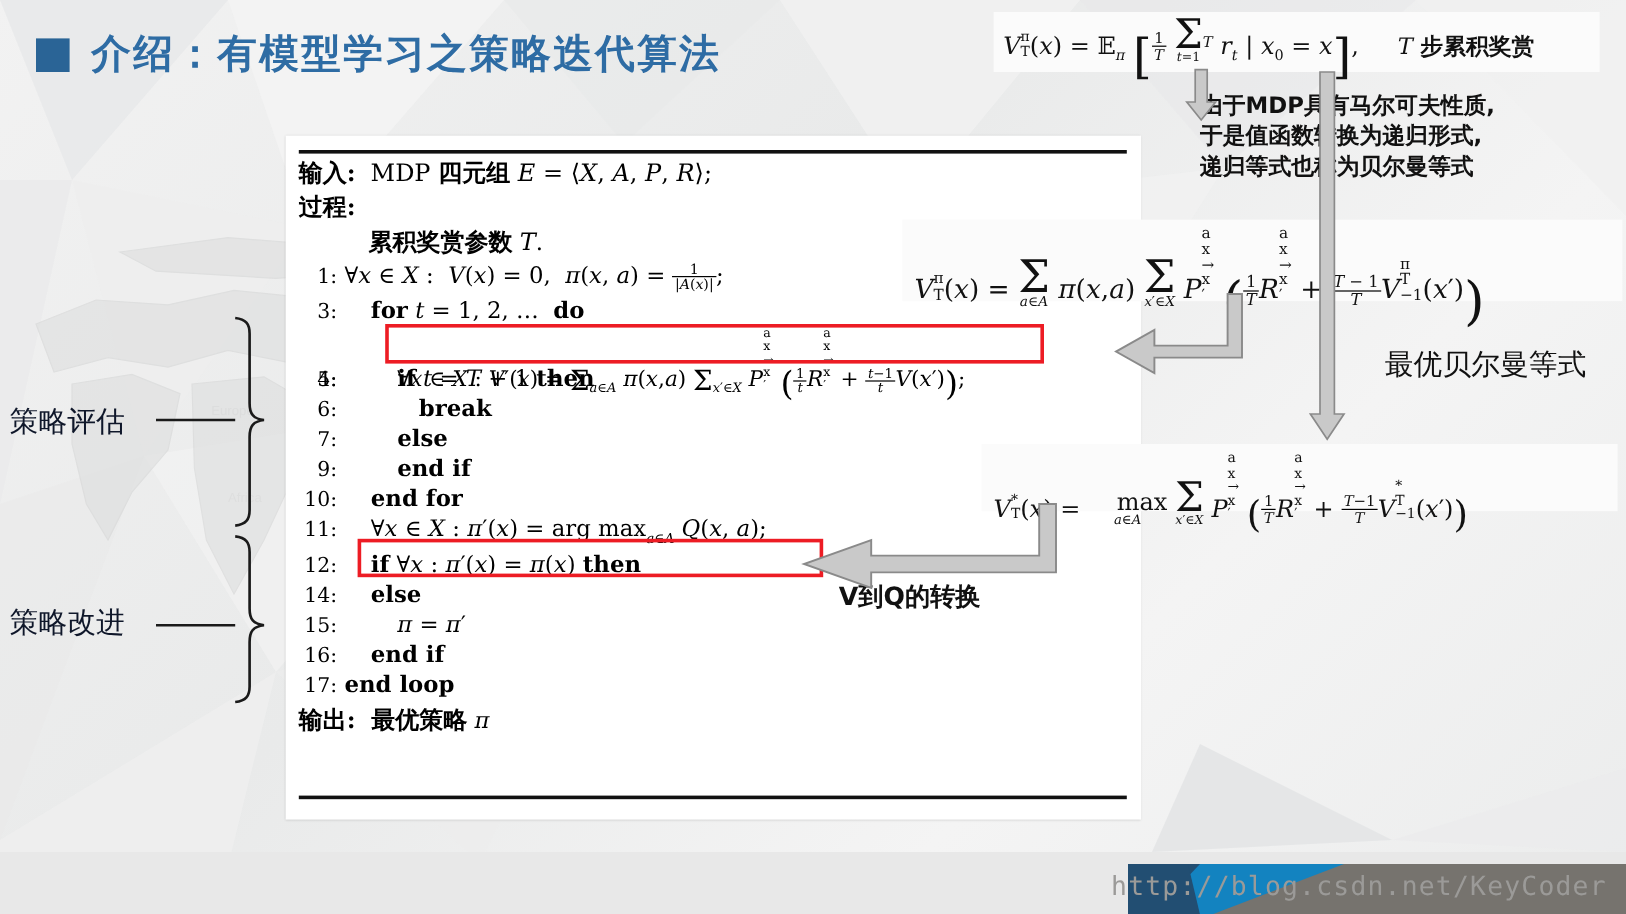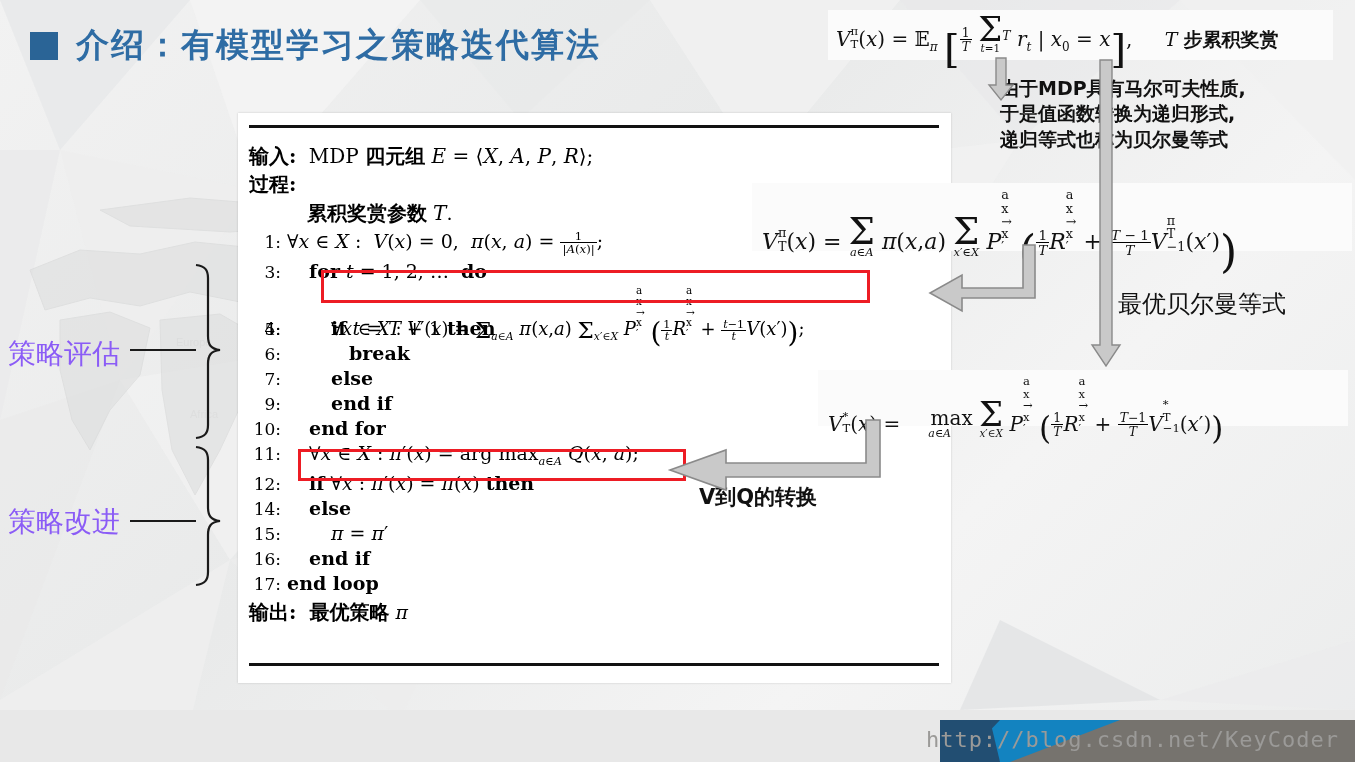--- a/index.html
+++ b/index.html
@@ -24,21 +24,21 @@
     font-family:"DejaVu Sans","Liberation Sans",sans-serif;}
 
   
   #algo-card{position:absolute;left:238px;top:113px;width:713px;height:570px;
     background:#ffffff;box-shadow:0 0 2px rgba(0,0,0,.18);}
   .rule{position:absolute;left:11px;width:690px;background:#111;}
   .rule.top{top:12px;height:3px;}
   .rule.bottom{top:550px;height:3px;}
 
   .algo{position:absolute;left:11px;top:18px;width:700px;
-    font-family:"DejaVu Serif","Liberation Serif",serif;color:#000;margin-top:12px;}
+    font-family:"DejaVu Serif","Liberation Serif",serif;color:#000;}
   .ln{position:relative;height:25px;white-space:nowrap;font-size:19px;}
   .num{display:inline-block;width:32px;text-align:right;font-size:17px;}
   .kw{font-weight:bold;}
   .ind1{display:inline-block;width:22px;}
   .ind2{display:inline-block;width:44px;}
   .ind3{display:inline-block;width:62px;}
   .hdr{font-weight:bold;font-size:20px;}
   .frac{display:inline-block;vertical-align:-0.45em;text-align:center;font-size:.62em;line-height:1.05;}
   .frac .n{display:block;border-bottom:1px solid #000;padding:0 2px;}
   .frac .d{display:block;padding:0 2px;}
@@ -67,27 +67,27 @@
   .sumbig .g{display:block;font-size:1.7em;}
   .sumbig .lim{display:block;font-size:.52em;}
   .maxbig{display:inline-block;text-align:center;vertical-align:-0.30em;line-height:1;}
   .maxbig .g{display:block;font-size:1em;margin-left:24px;}
   .maxbig .lim{display:block;font-size:.55em;}
 
   
   #note-markov{position:absolute;left:1000px;top:76px;width:350px;
     font-family:"DejaVu Sans","Liberation Sans",sans-serif;font-weight:bold;font-size:19px;
     line-height:1.34;color:#111;}
-  #note-bellman{position:absolute;left:1118px;top:288px;font-size:24px;color:#111;
+  #note-bellman{position:absolute;left:1154px;top:288px;font-size:24px;color:#111;
     font-family:"DejaVu Serif","Liberation Serif",serif;white-space:nowrap;}
   #note-vq{position:absolute;left:699px;top:483px;font-size:21px;font-weight:bold;color:#111;
     font-family:"DejaVu Sans","Liberation Sans",sans-serif;white-space:nowrap;}
 
   
-  .side-label{position:absolute;font-size:28px;color:#8b5cf6;
+  .side-label{position:absolute;font-size:24px;color:#0f172a;
     font-family:Liberation Serif, serif;white-space:nowrap;}
   #label-eval{left:8px;top:335px;}
   #label-improve{left:8px;top:503px;}
 
   
   #arrows{position:absolute;inset:0;pointer-events:none;}
   #braces{position:absolute;inset:0;pointer-events:none;}
 
   
   #bottom-bar{position:absolute;left:0;bottom:0;width:1355px;height:52px;}

